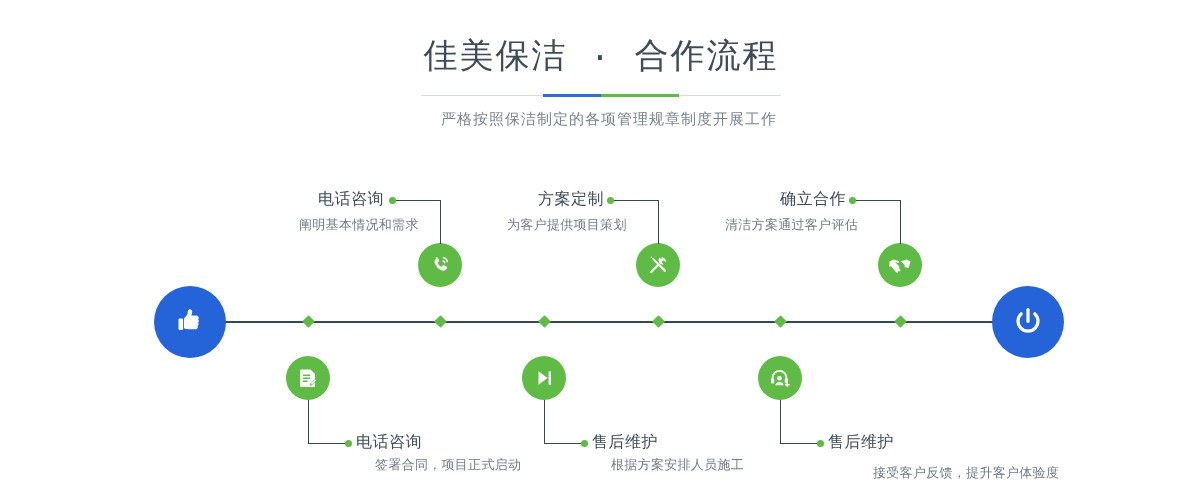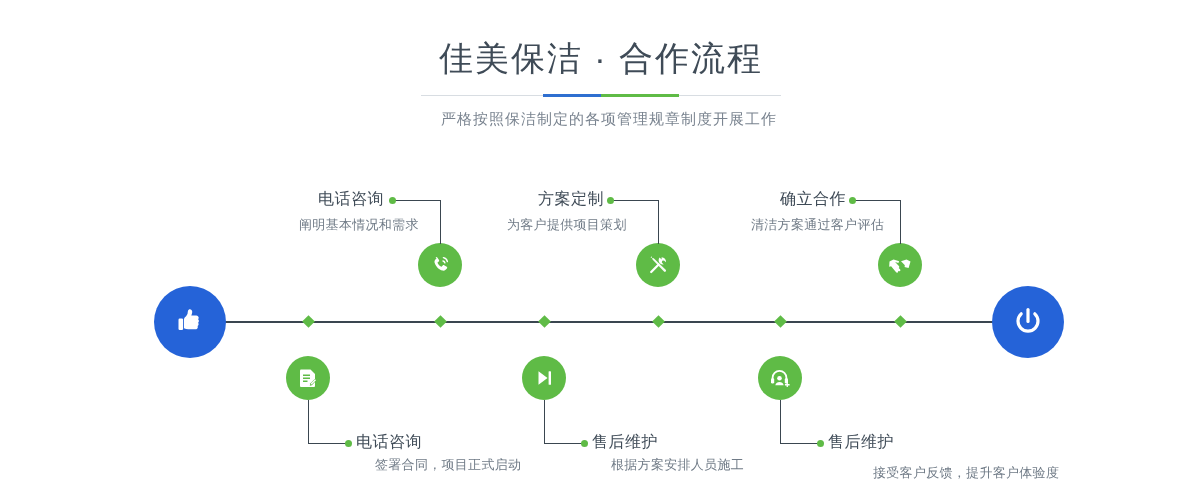--- a/index.html
+++ b/index.html
@@ -9,20 +9,21 @@
   }
   body {
     font-family: "Liberation Sans", "DejaVu Sans", sans-serif;
   }
   #stage {
     position: relative;
     width: 1202px;
     height: 502px;
     background: #ffffff;
     overflow: hidden;
+    font-family: Liberation Mono, monospace;
   }
 
   
   .header {
     position: absolute;
     left: 0;
     top: 36px;
     width: 1202px;
     text-align: center;
   }
@@ -259,21 +260,21 @@
       <svg width="26" height="26" viewBox="0 0 26 26" aria-hidden="true">
         <path fill="#ffffff" d="M2.5 9.5l4-2 5 1.6c.5.2.7.8.4 1.2-.3.5-.9.6-1.4.4l-2.4-.8 3.8 4c.5.5.5 1.3 0 1.8l-.2.2 1.3 1.3c.5.5.5 1.3 0 1.8s-1.3.5-1.8 0l-.6-.6.3.4c.4.5.3 1.2-.2 1.6-.5.4-1.2.3-1.6-.2l-5-6-1.9.6z"></path>
         <path fill="#ffffff" d="M23.5 9.5l-4-2-5.5 1.8 3.4 3.5c.6.6.6 1.6 0 2.2l4.2 1.1z"></path>
       </svg>
     </span>
   </div>
   <div class="vline" style="left:900px; top:200px; height:44px;"></div>
   <div class="hline" style="left:852px; top:200px; width:48px;"></div>
   <div class="dot" style="left:849px; top:197px;"></div>
   <div class="step-label" style="left:780px; top:189px;">确立合作</div>
-  <div class="step-desc" style="left:706px; top:216px;">清洁方案通过客户评估</div>
+  <div class="step-desc" style="left:680px; top:216px;">清洁方案通过客户评估</div>
 
   <div class="diamond" style="left:776px;"></div>
   <div class="badge" style="left:758px; top:356px;">
     <span>
       <svg width="24" height="24" viewBox="0 0 24 24" aria-hidden="true">
         <path d="M4.6 13.5v-1.8a6.9 6.9 0 0 1 13.8 0v1.8" fill="none" stroke="#ffffff" stroke-width="1.8" stroke-linecap="round"></path>
         <rect fill="#ffffff" x="3" y="12.2" width="3.2" height="5.4" rx="1.4"></rect>
         <rect fill="#ffffff" x="16.8" y="12.2" width="3.2" height="5.4" rx="1.4"></rect>
         <circle fill="#ffffff" cx="11.5" cy="12.2" r="2.3"></circle>
         <path fill="#ffffff" d="M7.3 19.2c.6-2 2.2-3.1 4.2-3.1s3.6 1.1 4.2 3.1z"></path>

